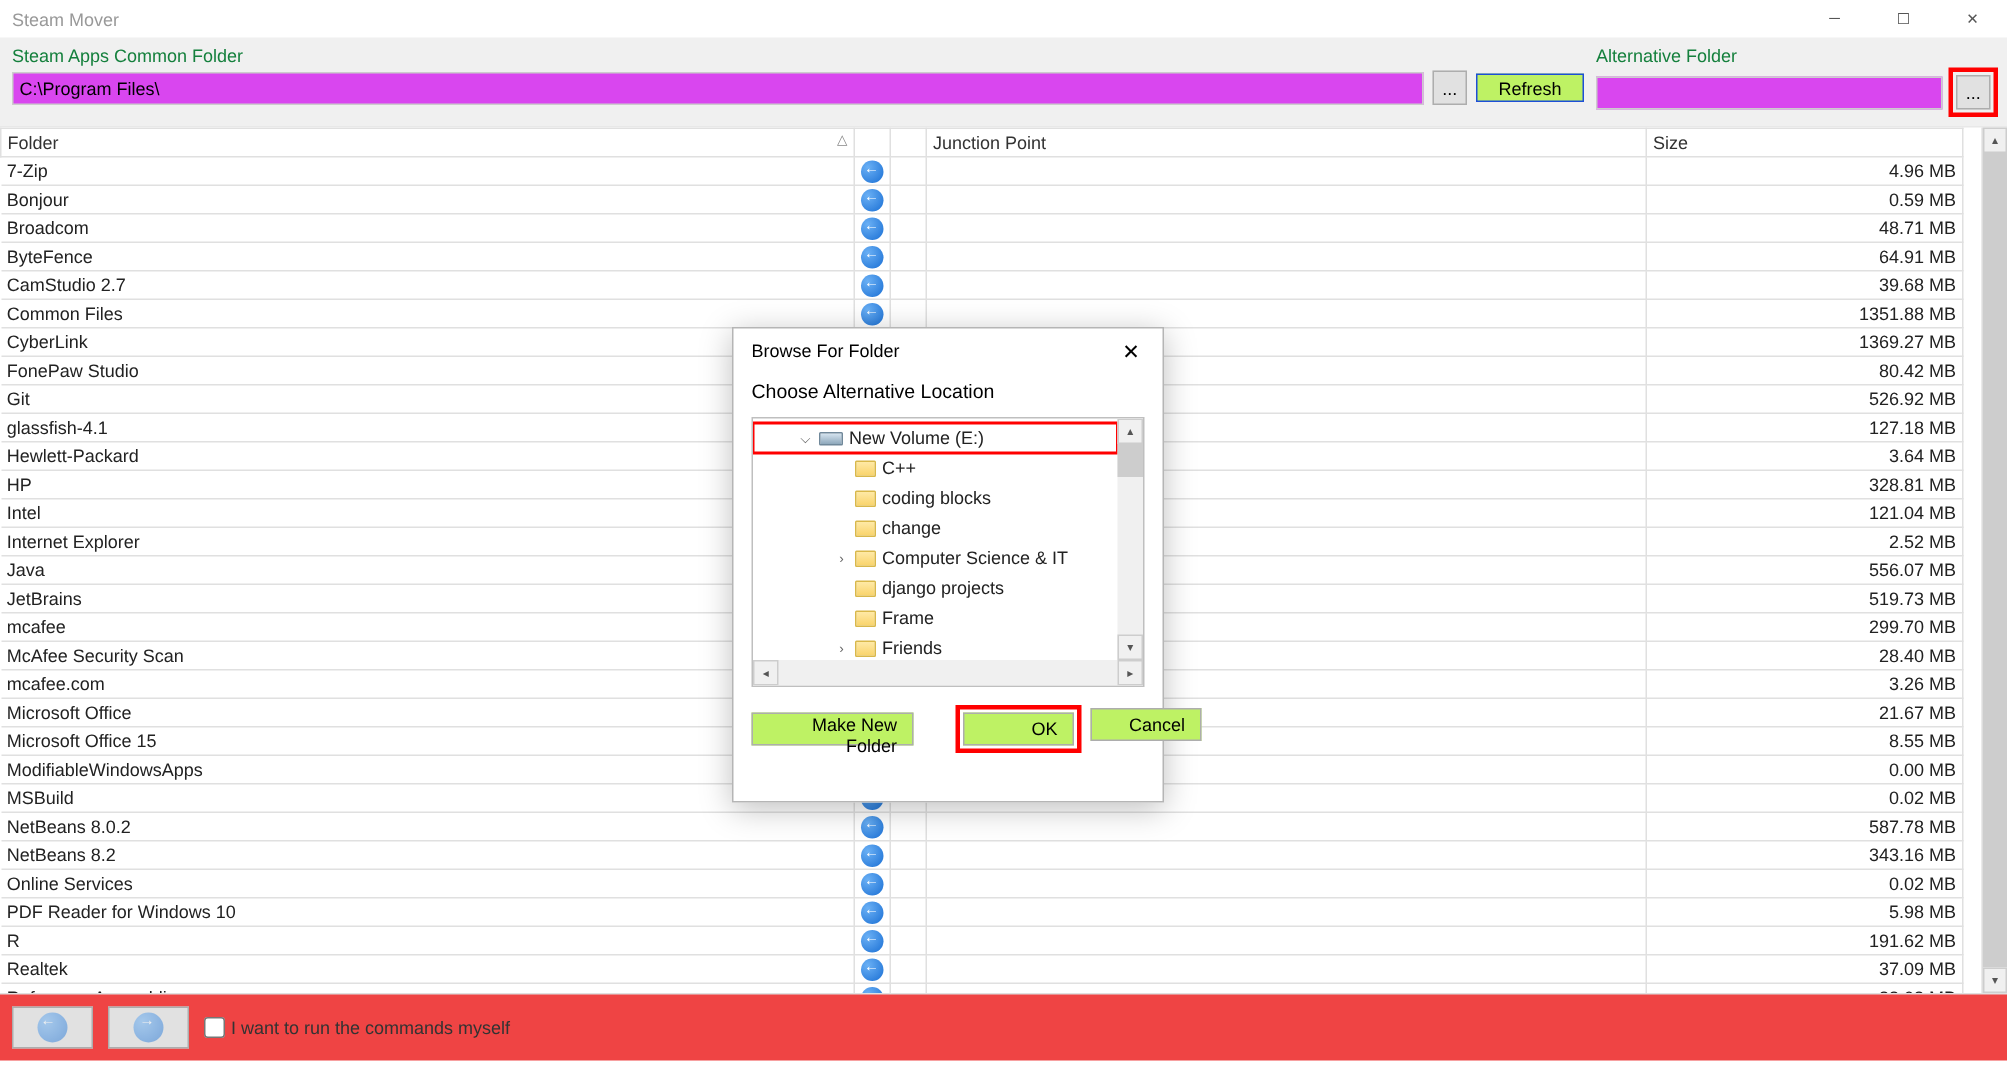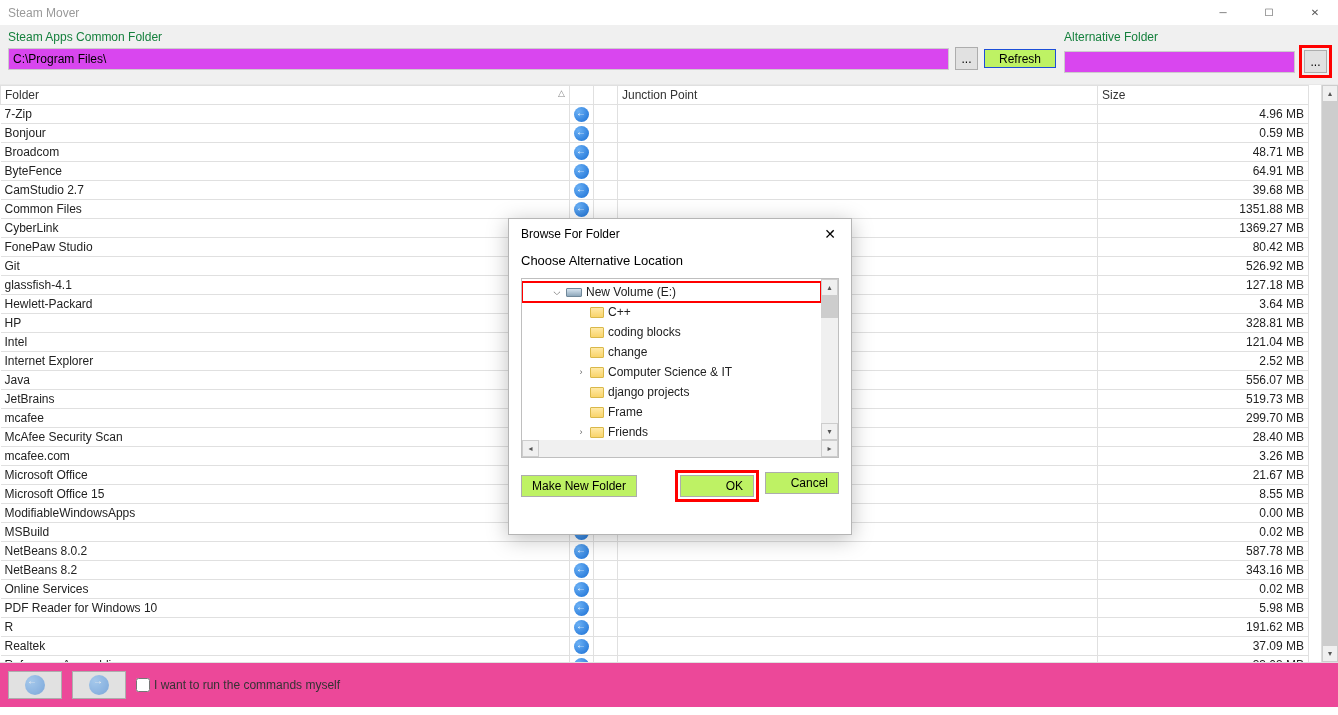--- a/index.html
+++ b/index.html
@@ -141,21 +141,21 @@
     color: #555;
   }
   .scroll-thumb {
     background: #cdcdcd;
     flex: 1;
     margin: 0;
   }
 
   .footer {
     height: 45px;
-    background: #ec4899;
+    background: #ef4444;
     border-top: 1px solid #e0e0e0;
     display: flex;
     align-items: center;
     padding: 0 8px;
     gap: 10px;
   }
   .big-arrow-btn {
     width: 54px;
     height: 28px;
     border: 1px solid #adadad;
@@ -165,23 +165,23 @@
     justify-content: center;
   }
   .big-arrow-btn .arrow-circle { width: 20px; height: 20px; opacity: 0.5; }
   .big-arrow-btn.right .arrow-circle::after { content: '→'; left: 4px; }
   .chk-row { display: flex; align-items: center; gap: 4px; color: #333; }
   .chk-row input { width: 14px; height: 14px; margin: 0; }
 
   
   .dialog {
     position: absolute;
-    left: 508px;
+    left: 488px;
     top: 218px;
-    width: 344px;
+    width: 288px;
     height: 317px;
     background: #fff;
     border: 1px solid #b5b5b5;
     box-shadow: 0 4px 20px rgba(0,0,0,0.25);
     display: flex;
     flex-direction: column;
   }
   .dlg-title {
     height: 30px;
     display: flex;

